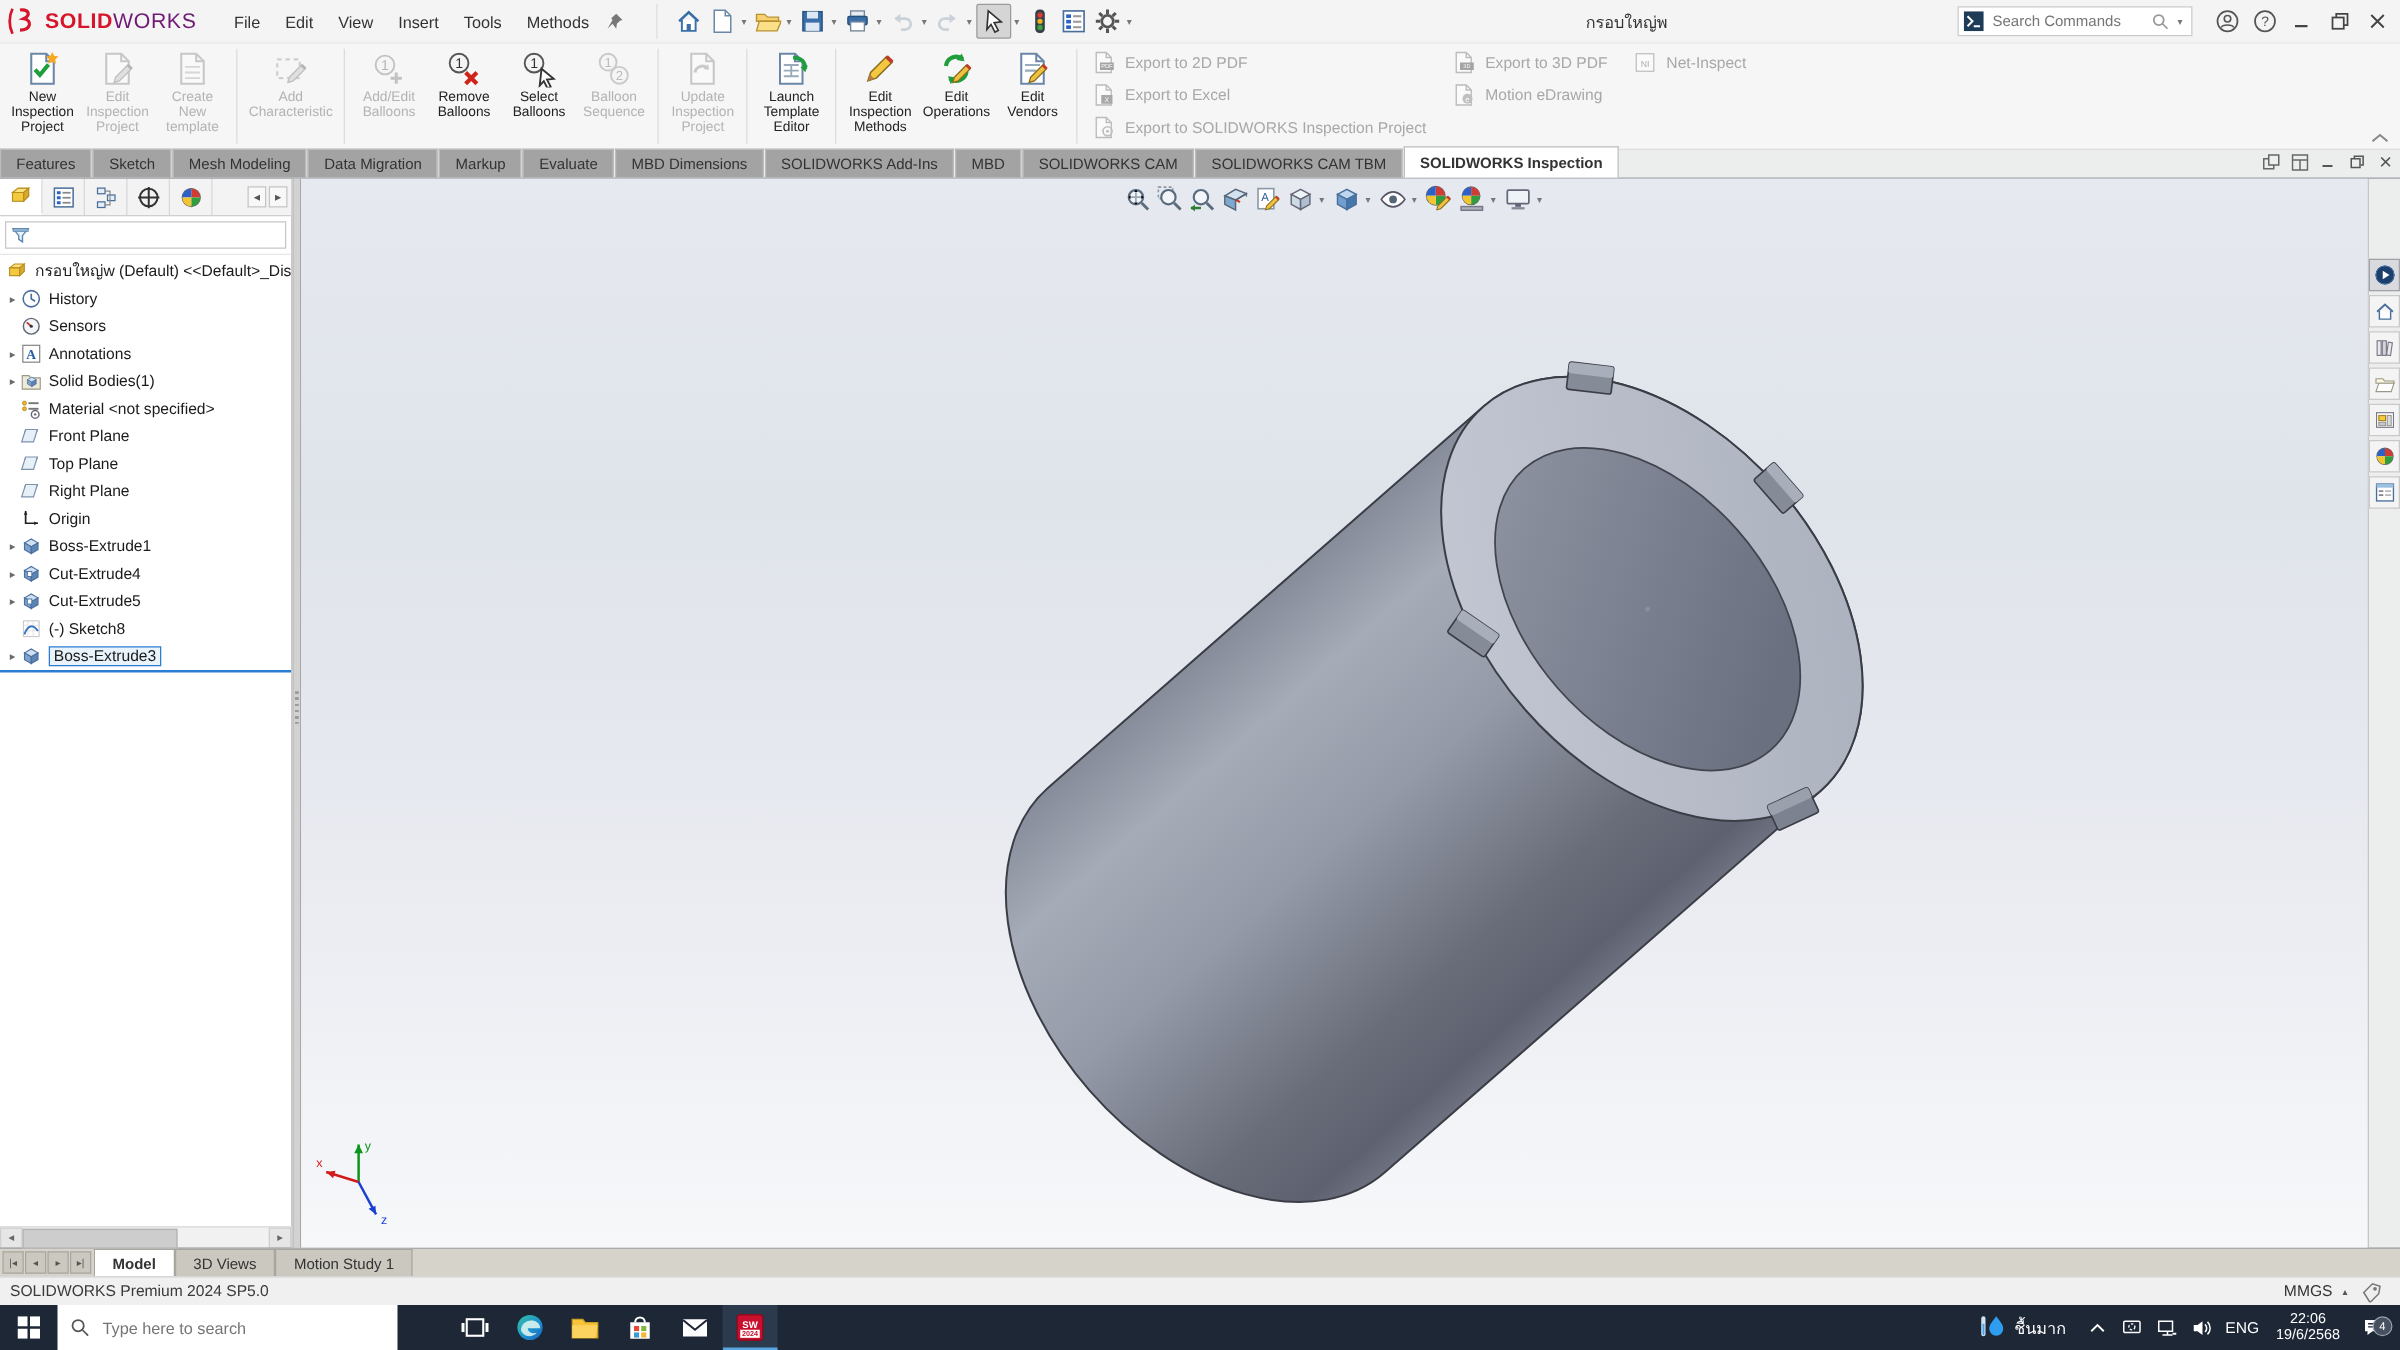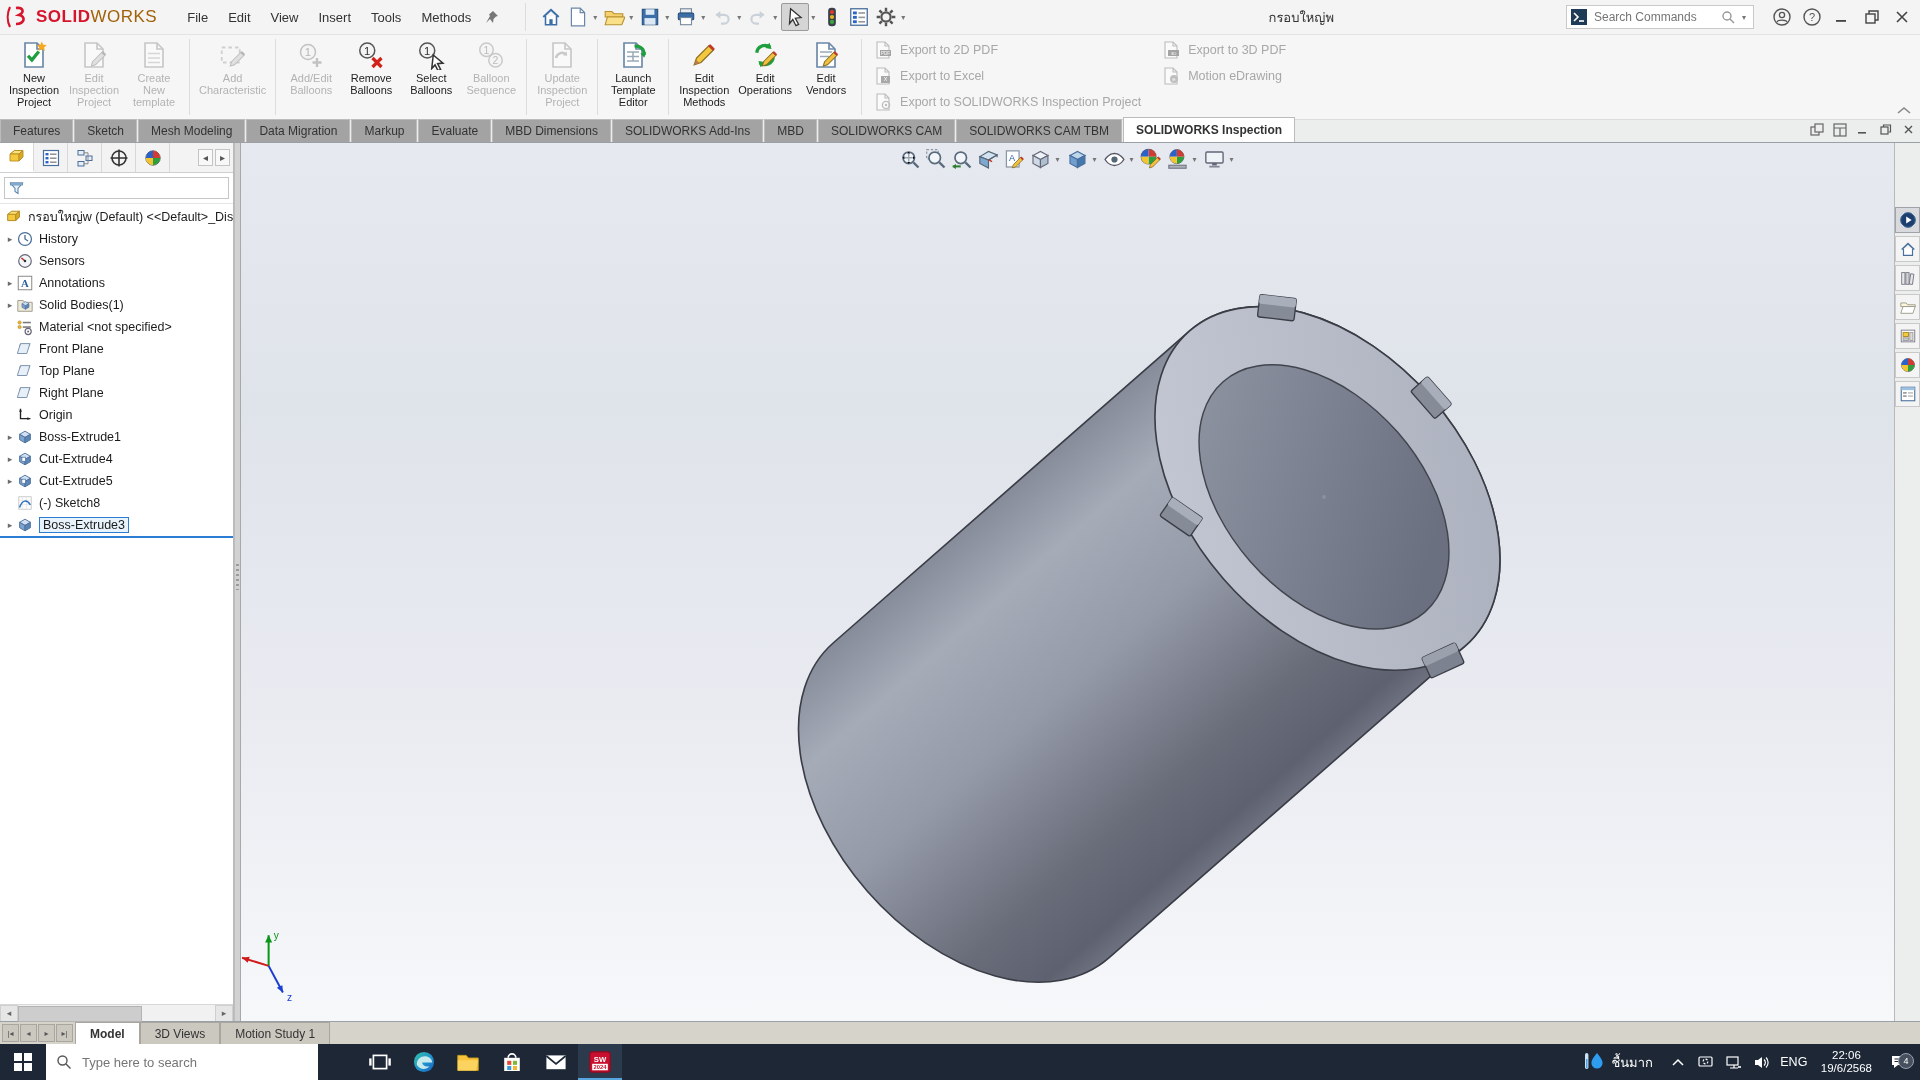--- a/index.html
+++ b/index.html
@@ -5,21 +5,21 @@
   html,body{margin:0;padding:0;}
   body{width:1920px;height:1080px;overflow:hidden;font-family:"Liberation Sans",sans-serif;font-size:12px;color:#222;background:#fff;}
   .app{display:flex;flex-direction:column;width:1920px;height:1080px;}
   .ic{display:inline-flex;align-items:center;justify-content:center;}
   .ic svg{display:block;}
 
   
   .titlebar{height:34px;background:#f4f4f4;display:flex;align-items:center;padding:0 6px;gap:2px;border-bottom:1px solid #e3e3e3;}
   .brand{display:flex;align-items:center;gap:4px;margin-right:18px;}
   .brand .b-bold{color:#d6152c;font-weight:bold;font-size:17px;letter-spacing:.5px;}
-  .brand .b-light{color:#a16207;font-weight:300;font-size:17px;letter-spacing:.5px;}
+  .brand .b-light{color:#701a75;font-weight:300;font-size:17px;letter-spacing:.5px;}
   .menu-item{padding:4px 10px;font-size:13px;color:#333;cursor:default;}
   .pin{margin:0 10px 0 2px;}
   .qat{display:flex;align-items:center;gap:1px;margin-left:14px;border-left:1px solid #ddd;padding-left:12px;}
   .qbtn{display:flex;align-items:center;padding:2px;border-radius:2px;}
   .qbtn .ic{width:22px;height:22px;}
   .qbtn.active{background:#d5d5d5;border:1px solid #9a9a9a;}
   .dd{font-size:8px;color:#777;margin:0 3px 0 1px;}
   .doc-title{margin-left:auto;margin-right:230px;font-size:13px;color:#333;}
   .search-box{width:178px;height:22px;background:#fff;border:1px solid #c9c9c9;display:flex;align-items:center;padding:0 4px;gap:5px;}
   .search-box input{border:none;outline:none;flex:1;font-size:12px;color:#c2410c;width:90px;font-family:"Liberation Sans",sans-serif;background:transparent;}
@@ -533,20 +533,31 @@
         <div class="xrow">
           <span class="ic">
             <svg width="100%" height="100%" viewBox="0 0 20 20">
               <path d="M4 2h8l4 4v12H4z" fill="#fff" stroke="#6b87a8" stroke-width="1.1"></path>
               <path d="M12 2v4h4" fill="none" stroke="#6b87a8" stroke-width="1.1"></path>
               <circle cx="13" cy="13" r="4" fill="#e87722"></circle>
               <text x="13" y="15.4" font-size="6.2" text-anchor="middle" fill="#fff" font-family="Liberation Sans, sans-serif">e</text>
             </svg>
           </span>
           <span>Motion eDrawing</span>
+        </div>
+      </div>
+      <div class="xcol">
+        <div class="xrow">
+          <span class="ic">
+            <svg width="100%" height="100%" viewBox="0 0 20 20">
+              <rect x="3" y="3" width="14" height="14" fill="#fff" stroke="#888"></rect>
+              <text x="10" y="13.6" font-size="7" text-anchor="middle" fill="#666" font-family="Liberation Sans, sans-serif">NI</text>
+            </svg>
+          </span>
+          <span>Net-Inspect</span>
         </div>
       </div>
       <span class="ic ribbon-collapse">
         <svg width="16" height="10" viewBox="0 0 16 10">
           <path d="M2 8l6-5 6 5" stroke="#888" stroke-width="1.6" fill="none"></path>
         </svg>
       </span>
   </div>
 
   <div class="cmdtabs" id="cmdtabs">
@@ -1103,20 +1114,35 @@
       <span>▸</span>
       <span>▸|</span>
     </div>
     <div id="modeltabs" style="display:flex;justify-content:center;">
         <div class="mtab active">Model</div>
         <div class="mtab">3D Views</div>
         <div class="mtab">Motion Study 1</div>
       </div>
   </div>
 
+  <div class="statusbar">
+    <span>SOLIDWORKS Premium 2024 SP5.0</span>
+    <div class="sb-right">
+      <div class="sb-units">
+        <span>MMGS</span>
+        <span class="caret">▴</span>
+      </div>
+      <span class="ic">
+          <svg width="17" height="17" viewBox="0 0 17 17">
+            <path d="M2 9l7-7 6 2-1 6-7 7z" fill="#eee" stroke="#777" stroke-width="1.2"></path>
+            <circle cx="11" cy="6" r="1.5" fill="#777"></circle>
+          </svg>
+        </span>
+    </div>
+  </div>
 
   <div class="taskbar">
     <div class="tb-start">
       <span class="ic">
           <svg width="18" height="18" viewBox="0 0 18 18">
             <rect x="0" y="0" width="8" height="8" fill="#fff"></rect>
             <rect x="10" y="0" width="8" height="8" fill="#fff"></rect>
             <rect x="0" y="10" width="8" height="8" fill="#fff"></rect>
             <rect x="10" y="10" width="8" height="8" fill="#fff"></rect>
           </svg>

